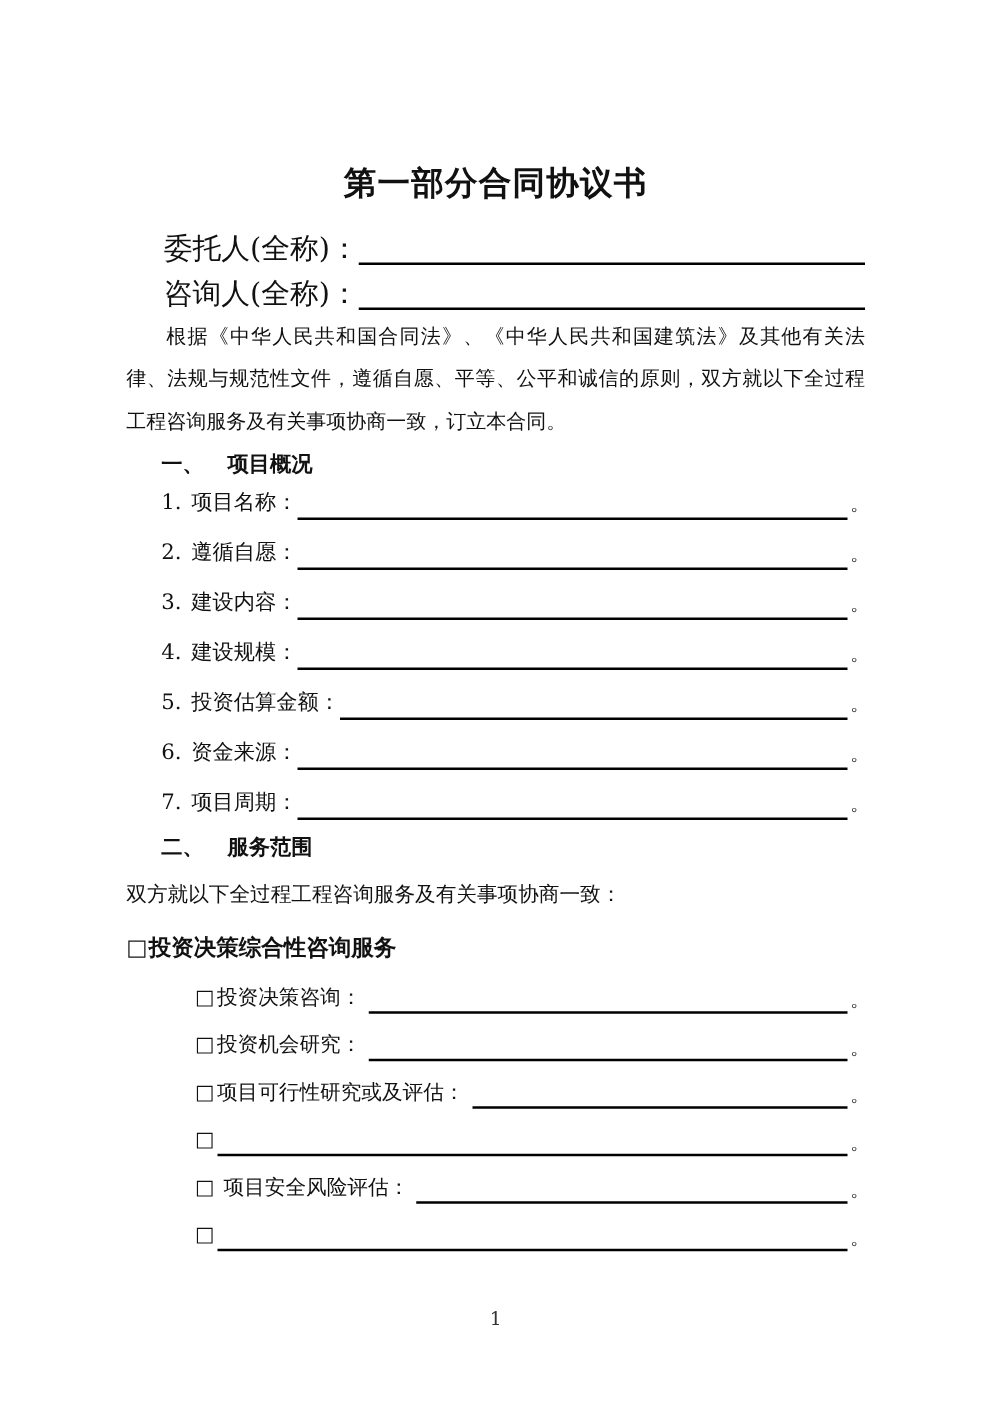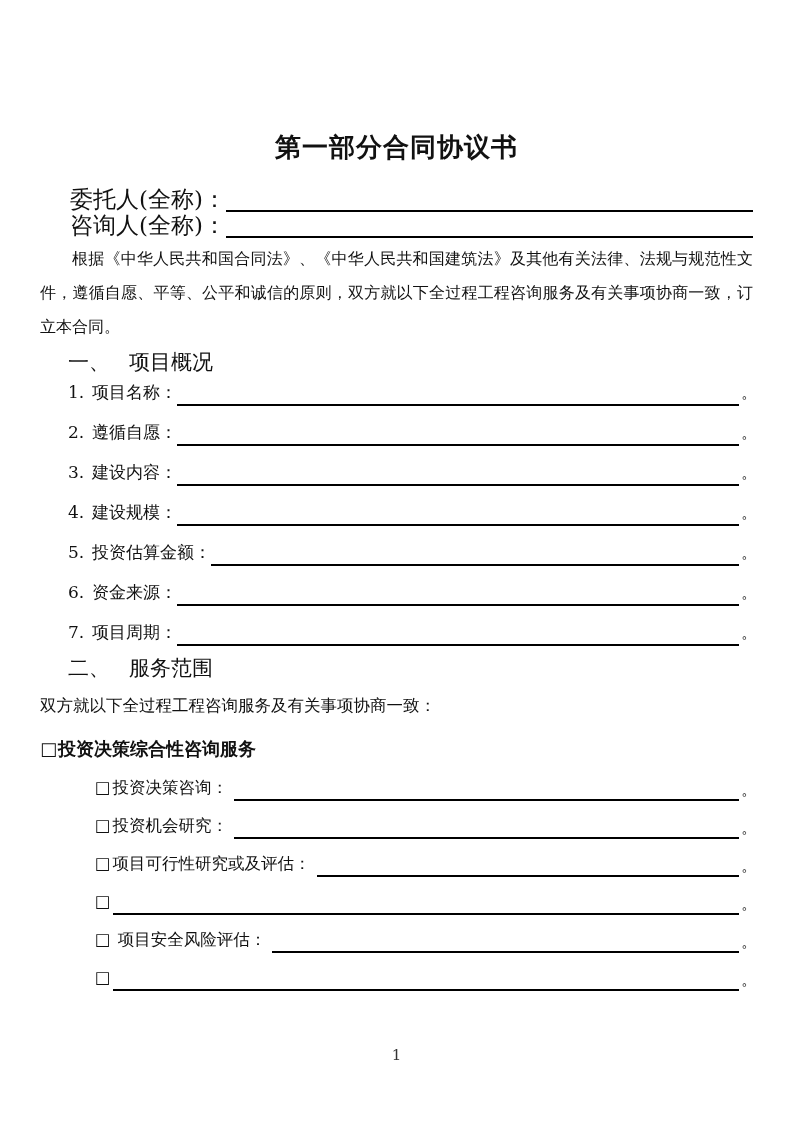--- a/index.html
+++ b/index.html
@@ -2,21 +2,21 @@
 <html><head>
 <meta charset="utf-8">
 <style>
   html,body { margin:0; padding:0; background:#ffffff; }
   .page {
     position: relative;
     width: 793px;
     height: 1122px;
     margin: 0 auto;
     box-sizing: border-box;
-    padding: 0 40px;
+    padding: 0 101px;
     background: #ffffff;
     color: #111;
     font-family: "DejaVu Serif", "Liberation Serif", serif;
     overflow: hidden;
   }
   .doc-title {
     padding-top: 130px;
     text-align: center;
     font-family: "DejaVu Sans", "Liberation Sans", sans-serif;
     font-weight: bold;
@@ -27,43 +27,43 @@
   
   .party-row {
     display: flex;
     align-items: stretch;
     height: 26px;
     margin-left: 30px;
     font-size: 23px;
     line-height: 26px;
   }
   .party-row.first { margin-top: 22px; }
-  .party-row.second { margin-top: 0; text-align: right; }
+  .party-row.second { margin-top: 10px; text-align: right; }
   .party-label { white-space: pre; }
   .fill {
     flex: 1;
     border-bottom: 2px solid #000;
   }
   
   .preamble {
     margin-top: 4px;
     font-size: 16px;
     line-height: 34px;
     text-align: justify;
     text-indent: 2em;
   }
   
   .sec-heading {
     margin-top: 6px;
     margin-left: 28px;
     height: 24px;
     line-height: 24px;
     font-family: "DejaVu Sans", "Liberation Sans", sans-serif;
-    font-weight: normal;
-    font-size: 21px;
+    font-weight: bold;
+    font-size: 17px;
   }
   .sec-heading.second { margin-top: 10px; }
   .sec-title-text { margin-left: 19px; }
   
   .num-row {
     display: flex;
     align-items: stretch;
     height: 28px;
     line-height: 28px;
     margin-left: 28px;

